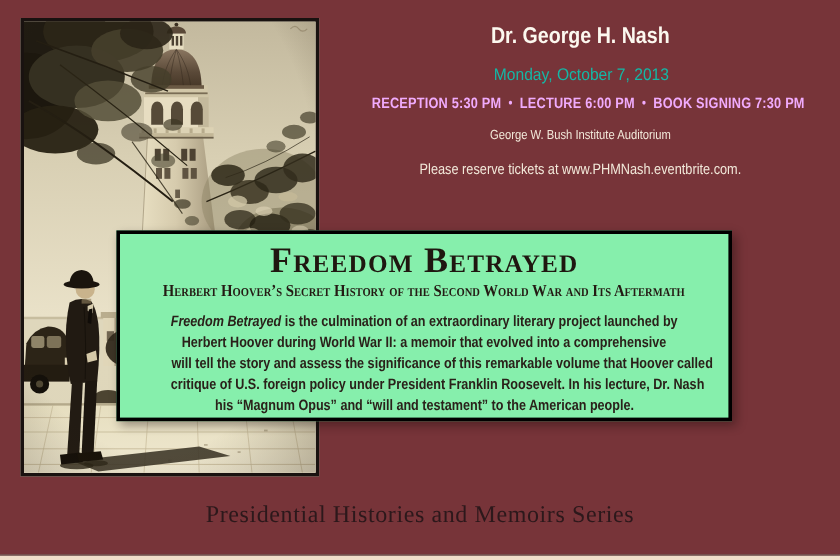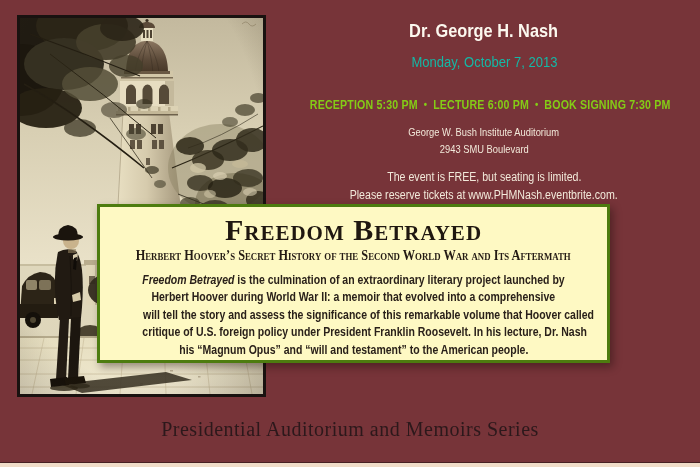--- a/index.html
+++ b/index.html
@@ -9,35 +9,35 @@
   
   .photo-frame{position:absolute;left:17px;top:15px;width:243px;height:376px;
                border:3px solid #191210;z-index:1;background:#e9e1c8;}
   .photo-frame svg{display:block;width:100%;height:100%;}
 
   
   .info{position:absolute;left:278px;top:0;width:412px;text-align:center;
         color:#f2e9da;z-index:2;}
   .speaker{margin-top:20px;font-size:19px;font-weight:bold;color:#fcf8ef;}
   .date{margin-top:12px;font-size:14px;color:#14b8a6;}
-  .schedule{margin-top:28px;font-size:12.5px;font-weight:bold;color:#84cc16;letter-spacing:.2px;}
+  .schedule{margin-top:9px;font-size:12.5px;font-weight:bold;color:#f0abfc;letter-spacing:.2px;}
   .dot{margin:0 7px;font-size:11px;position:relative;top:-1px;}
   .venue{margin-top:12px;font-size:11px;line-height:17px;}
   .admission{margin-top:11px;font-size:12.5px;line-height:17.5px;}
 
   .sq{display:inline-block;white-space:nowrap;transform-origin:50% 50%;}
   .sq84{transform:scaleX(.84);}
   .sq85{transform:scaleX(.85);}
   .sq86{transform:scaleX(.86);}
   .sq88{transform:scaleX(.88);}
   .sq93{transform:scaleX(.93);}
 
   
-  .panel{position:absolute;left:97px;top:204px;width:513px;height:159px;box-sizing:border-box;
-         background:#fef9c3;border:3px solid #4d7c0f;z-index:3;text-align:center;
+  .panel{position:absolute;left:97px;top:192px;width:513px;height:159px;box-sizing:border-box;
+         background:#86efac;border:3px solid #000000;z-index:3;text-align:center;
          box-shadow:3px 4px 8px rgba(25,10,10,.4);}
   .panel-title{margin:8px 0 0;font-family:"Liberation Serif",serif;font-variant:small-caps;
                font-weight:bold;font-size:30px;line-height:1;color:#1f1710;letter-spacing:1px;}
   .panel-subtitle{margin:3px 0 0;font-family:"Liberation Serif",serif;font-variant:small-caps;
                   font-weight:bold;font-size:14px;line-height:1.2;color:#241b14;text-align:center;}
   .panel-para{margin-top:7px;font-size:12.5px;line-height:17.5px;color:#2a211a;}
   .pline{white-space:nowrap;font-weight:bold;}
 
   
   .footer{position:absolute;left:0;top:418px;width:100%;text-align:center;
@@ -254,24 +254,22 @@
     <div class="date">
       <span class="sq sq93">Monday, October 7, 2013</span>
     </div>
     <div class="schedule">
       <span class="sq sq85">
         <span>RECEPTION 5:30 PM</span><span class="dot">•</span><span>LECTURE 6:00 PM</span><span class="dot">•</span><span>BOOK SIGNING 7:30 PM</span>
       </span>
     </div>
     <div class="venue">
       <div><span class="sq sq85">George W. Bush Institute Auditorium</span></div>
-      <div><span class="sq sq85">2943 SMU Boulevard</span></div>
     </div>
     <div class="admission">
-      <div><span class="sq sq85">The event is FREE, but seating is limited.</span></div>
       <div><span class="sq sq85">Please reserve tickets at www.PHMNash.eventbrite.com.</span></div>
     </div>
   </div>
 
   <div class="panel">
     <h1 class="panel-title">Freedom Betrayed</h1>
     <h2 class="panel-subtitle">
       <span class="sq sq88">Herbert Hoover’s Secret History of the Second World War and Its Aftermath</span>
     </h2>
     <div class="panel-para">
@@ -279,17 +277,17 @@
         <span class="sq sq84"><em>Freedom Betrayed</em><span> is the culmination of an extraordinary literary project launched by</span></span>
       </div>
       <div class="pline"><span class="sq sq84">Herbert Hoover during World War II: a memoir that evolved into a comprehensive</span></div>
       <div class="pline"><span class="sq sq84">will tell the story and assess the significance of this remarkable volume that Hoover called</span></div>
       <div class="pline"><span class="sq sq84">critique of U.S. foreign policy under President Franklin Roosevelt. In his lecture, Dr. Nash</span></div>
       <div class="pline"><span class="sq sq84">his “Magnum Opus” and “will and testament” to the American people.</span></div>
     </div>
   </div>
 
   <div class="footer">
-    <span>Presidential Auditorium and Memoirs Series</span>
+    <span>Presidential Histories and Memoirs Series</span>
   </div>
 
   <div class="scan-edge"></div>
 </div>
 
 </body></html>

